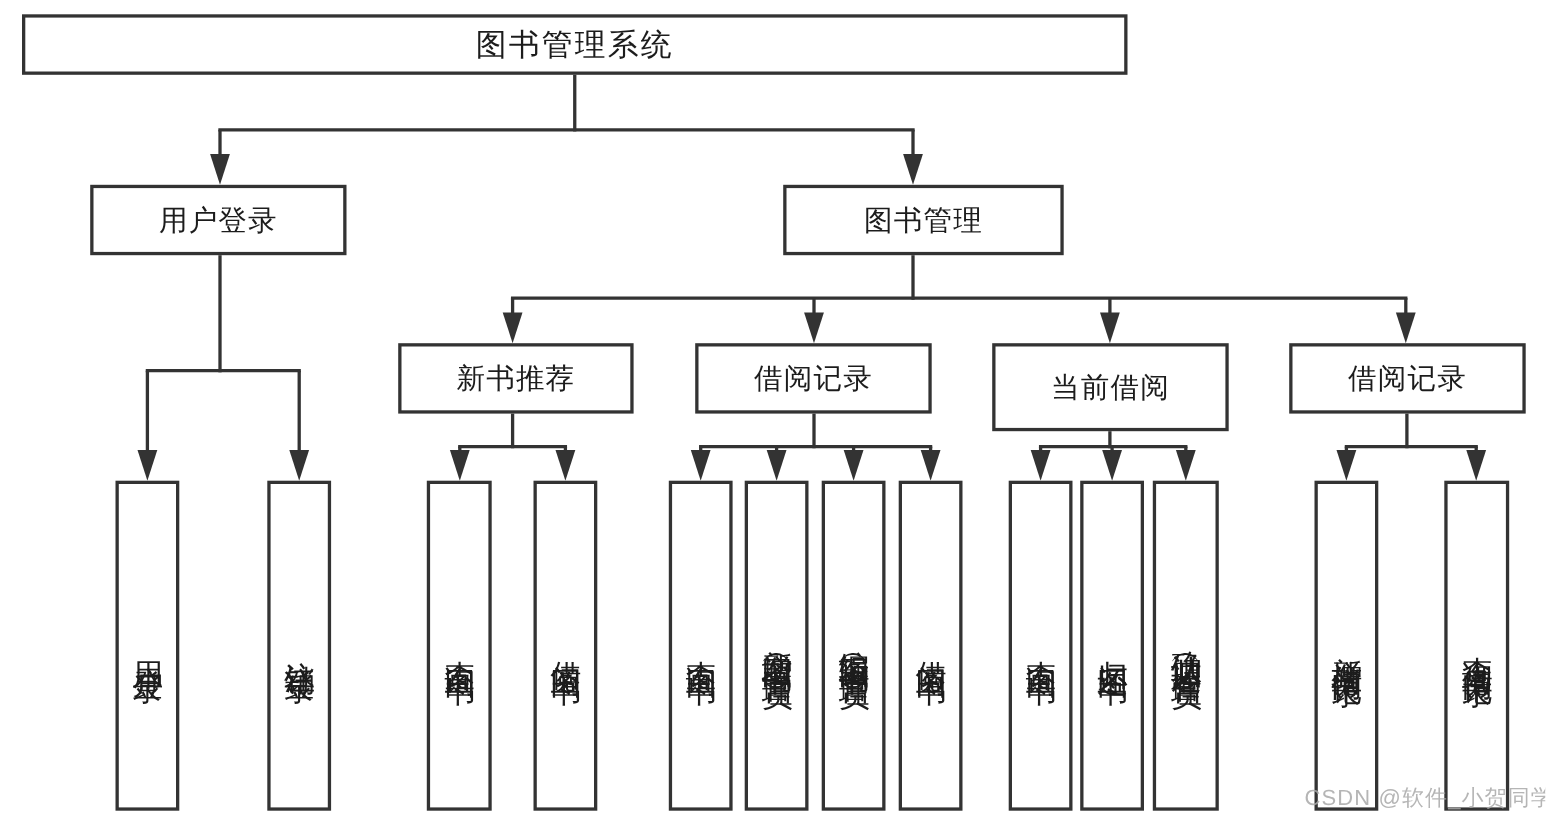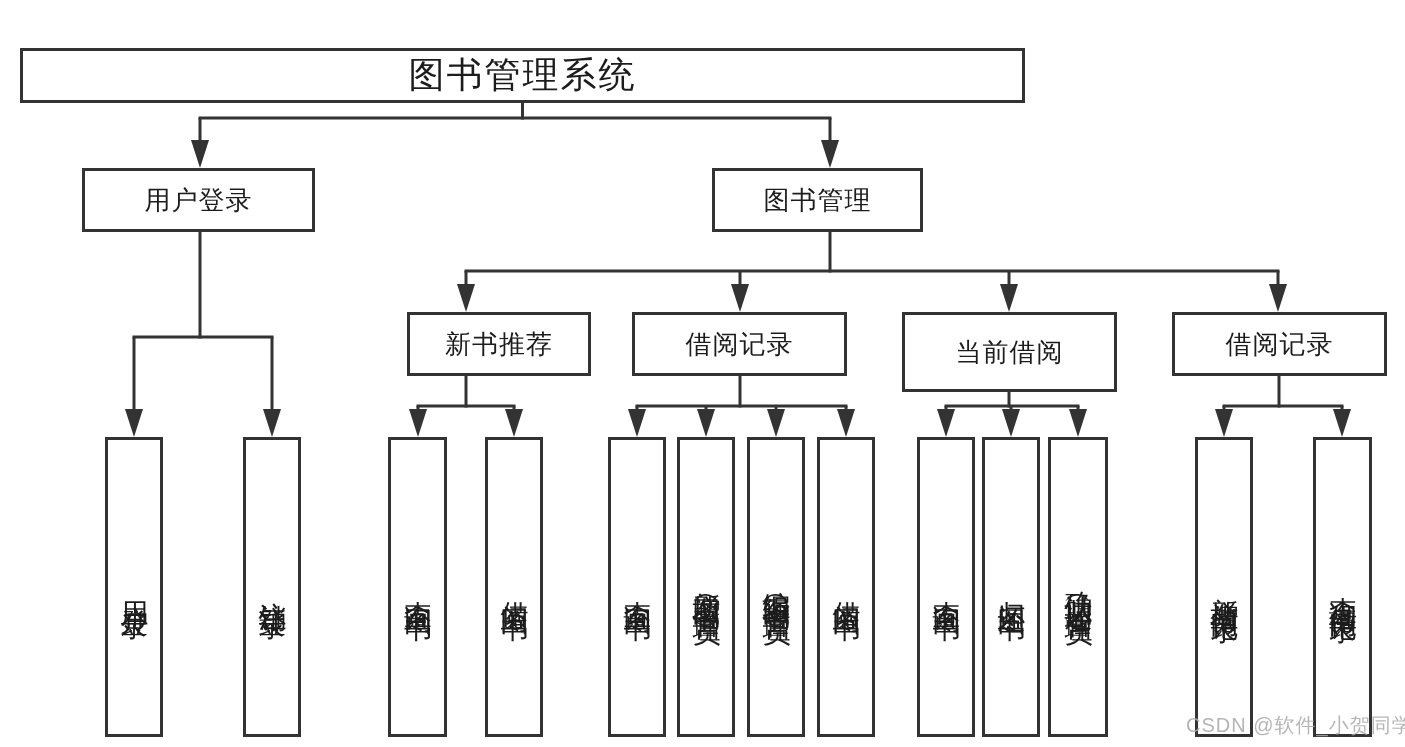--- a/index.html
+++ b/index.html
@@ -26,21 +26,21 @@
     box-sizing: border-box;
     border: 3px solid #333333;
     background: #ffffff;
     display: flex;
     align-items: center;
     justify-content: center;
     color: #1c1c1c;
     z-index: 2;
   }
   .hbox { font-size: 26px; letter-spacing: 1px; white-space: nowrap; }
-  .root-box { font-size: 36px; letter-spacing: 2px; margin-top: 35px; }
+  .root-box { font-size: 28px; letter-spacing: 2px; }
   .vbox { top: 437px; height: 300px; }
   .vtext {
     writing-mode: vertical-rl;
     text-orientation: mixed;
     font-size: 28px;
     letter-spacing: 4px;
     line-height: 1;
     white-space: nowrap;
   }
   .watermark {
@@ -122,23 +122,23 @@
       <polygon points="1002,409 1020,409 1011,437"></polygon>
       <polygon points="1069,409 1087,409 1078,437"></polygon>
       <polygon points="1215,409 1233,409 1224,437"></polygon>
       <polygon points="1333,409 1351,409 1342,437"></polygon>
     </g>
   </svg>
 
   <div class="box hbox root-box" style="left:20px; top:13px; width:1005px; height:55px;">图书管理系统</div>
 
   <div class="box hbox" style="left:82px; top:168px; width:233px; height:64px;">用户登录</div>
-  <div class="box hbox" style="left:712px; top:168px; width:211px; height:64px;">图书管理</div>
+  <div class="box hbox" style="left:712px; top:168px; width:255px; height:64px;">图书管理</div>
 
-  <div class="box hbox" style="left:362px; top:312px; width:184px; height:64px;margin-left:45px;">新书推荐</div>
+  <div class="box hbox" style="left:362px; top:312px; width:214px; height:64px;">新书推荐</div>
   <div class="box hbox" style="left:632px; top:312px; width:215px; height:64px;">借阅记录</div>
   <div class="box hbox" style="left:902px; top:312px; width:215px; height:80px;">当前借阅</div>
   <div class="box hbox" style="left:1172px; top:312px; width:215px; height:64px;text-align:center;">借阅记录</div>
 
   <div class="box vbox" style="left:105px; width:58px;">
     <span class="vtext">用户登录</span>
   </div>
   <div class="box vbox" style="left:243px; width:58px;">
     <span class="vtext">注销登录</span>
   </div>

